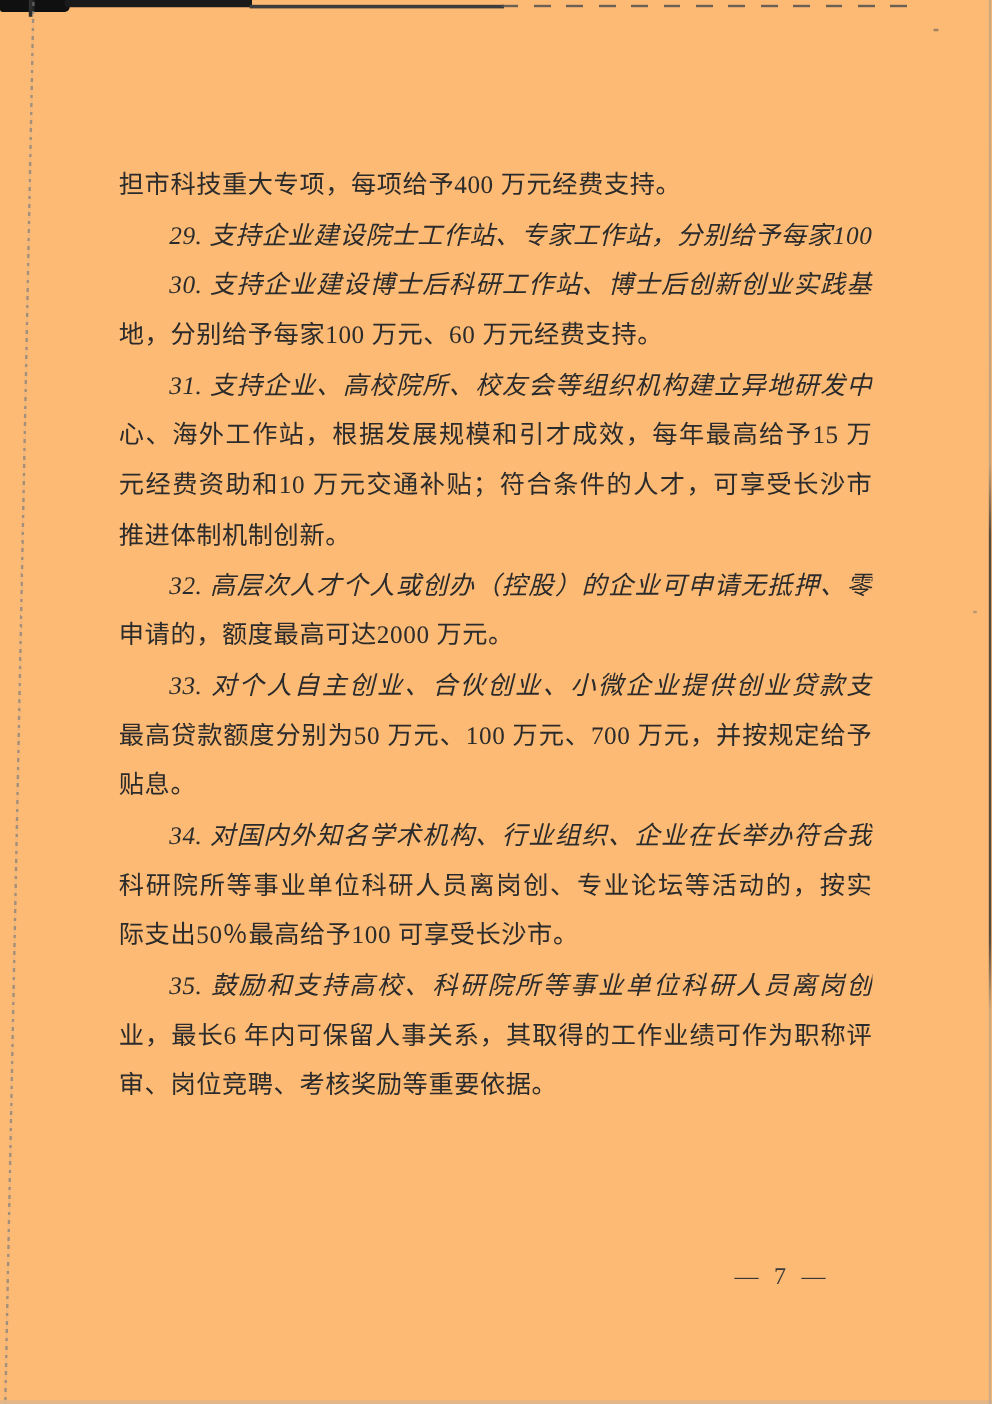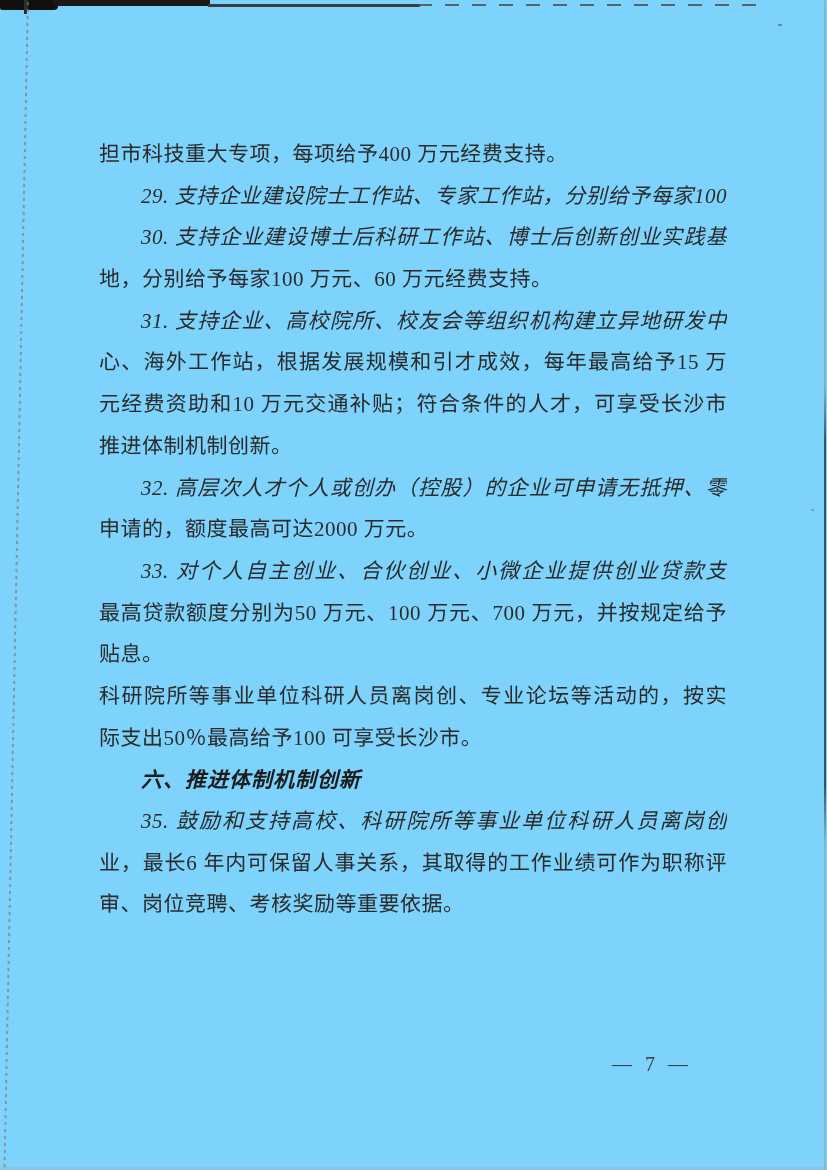--- a/index.html
+++ b/index.html
@@ -1,21 +1,21 @@
 <!DOCTYPE html>
 <html lang="zh-CN"><head>
 <meta charset="utf-8">
 <style>
   html, body { margin: 0; padding: 0; background: #e9e9e9; }
   .page {
     position: relative;
     width: 827px;
     height: 1170px;
     margin: 0 auto;
-    background: #7dd3fc;
+    background: #fdba74;
     overflow: hidden;
     font-family: "Liberation Serif", "DejaVu Serif", serif;
     color: #2b2b2b;
   }
 
   
   .text-block {
     position: absolute;
     left: 99px;
     top: 134px;
@@ -121,23 +121,23 @@
       <div class="text-line no-justify">地，分别给予每家100 万元、60 万元经费支持。</div>
       <div class="text-line indent">31. 支持企业、高校院所、校友会等组织机构建立异地研发中</div>
       <div class="text-line">心、海外工作站，根据发展规模和引才成效，每年最高给予15 万</div>
       <div class="text-line">元经费资助和10 万元交通补贴；符合条件的人才，可享受长沙市</div>
       <div class="text-line no-justify">推进体制机制创新。</div>
       <div class="text-line indent">32. 高层次人才个人或创办（控股）的企业可申请无抵押、零</div>
       <div class="text-line no-justify">申请的，额度最高可达2000 万元。</div>
       <div class="text-line indent">33. 对个人自主创业、合伙创业、小微企业提供创业贷款支持，</div>
       <div class="text-line">最高贷款额度分别为50 万元、100 万元、700 万元，并按规定给予</div>
       <div class="text-line no-justify">贴息。</div>
+      <div class="text-line indent">34. 对国内外知名学术机构、行业组织、企业在长举办符合我</div>
       <div class="text-line">科研院所等事业单位科研人员离岗创、专业论坛等活动的，按实</div>
       <div class="text-line no-justify">际支出50％最高给予100 可享受长沙市。</div>
-      <div class="text-line indent no-justify heading">六、推进体制机制创新</div>
       <div class="text-line indent">35. 鼓励和支持高校、科研院所等事业单位科研人员离岗创</div>
       <div class="text-line">业，最长6 年内可保留人事关系，其取得的工作业绩可作为职称评</div>
       <div class="text-line no-justify">审、岗位竞聘、考核奖励等重要依据。</div>
     </div>
 
   <div class="footer-page-number">— 7 —</div>
 
 </div>
 
 </body></html>

